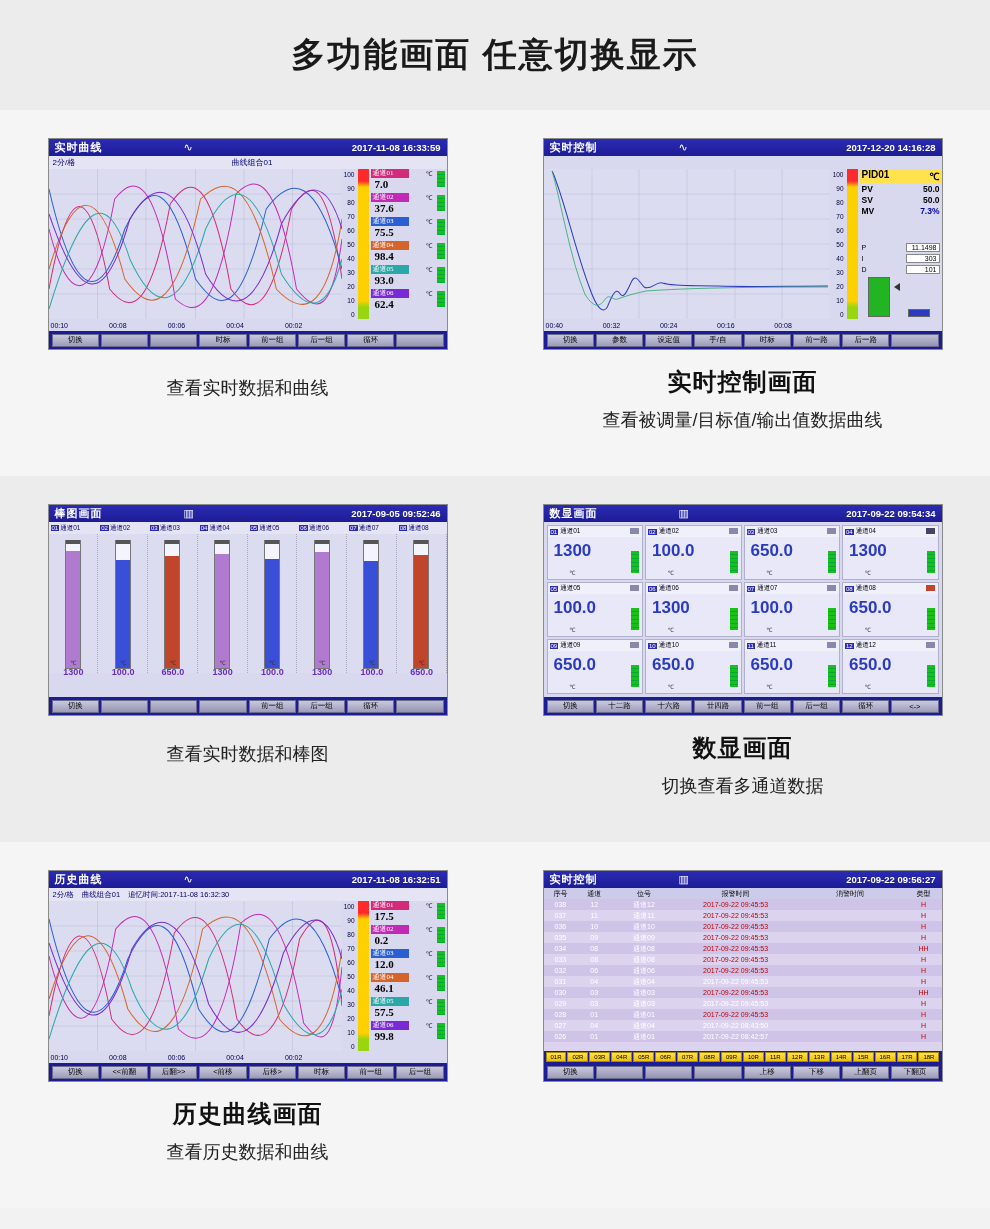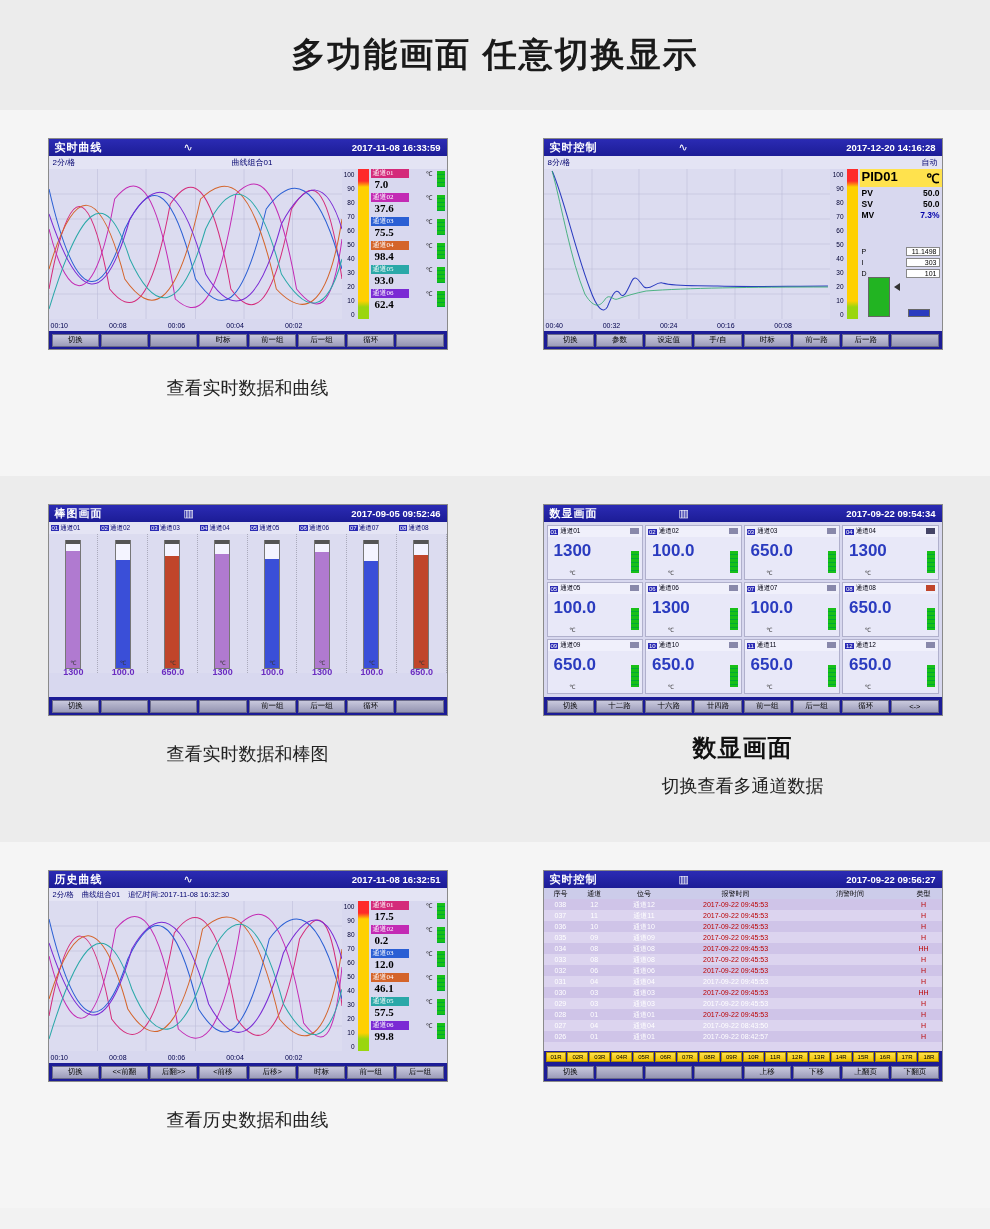--- a/index.html
+++ b/index.html
@@ -129,21 +129,21 @@
     position: absolute; right: 2px; top: 2px; width: 8px; height: 16px;
     background: repeating-linear-gradient(#18c018 0 3px, #0a3 3px 4px);
   }
 
   
   .pid-box {
     position: absolute; top: 13px; right: 0; width: 82px; bottom: 0;
     font-size: 7px; color: #000;
   }
   .pid-box .hdr {
-    background: #ffe24d; color: #000; font-weight: bold; font-size: 13px;
+    background: #ffe24d; color: #000; font-weight: bold; font-size: 10px;
     padding: 0 2px; display: flex; justify-content: space-between;
   }
   .pid-box .row { display: flex; justify-content: space-between; padding: 0 2px; height: 11px; align-items: center; }
   .pid-box .row b { font-size: 8.5px; }
   .pid-box .row .c { color: #00a; font-weight: bold; }
   .pid-box .pidnum { background: #fff; border: 1px solid #888; width: 34px; text-align: right; padding-right: 2px; font-size: 7px; }
   .pid-box .vbars { position: absolute; bottom: 14px; left: 4px; right: 4px; height: 56px; }
   .pid-box .vb { position: absolute; bottom: 0; width: 22px; border: 1px solid #666; background: #eee; }
 
   
@@ -341,24 +341,20 @@
   </div>
 
   <div class="cell plain">
     <div class="device">
       <div class="dev-title">
         <span class="t">实时控制</span>
         <span class="logo">∿</span>
         <span class="clock">2017-12-20 14:16:28</span>
       </div>
       <div class="dev-body">
-        <div class="trend-head">
-          <span>8分/格</span>
-          <span class="right">自动</span>
-        </div>
         <div class="plot" style="right:112px">
           <svg viewBox="0 0 280 150" preserveAspectRatio="none">
             <g stroke="#b9b9d6" stroke-width="0.5">
               <line x1="0" y1="25" x2="280" y2="25"></line>
                 <line x1="0" y1="50" x2="280" y2="50"></line>
               <line x1="0" y1="75" x2="280" y2="75"></line>
                 <line x1="0" y1="100" x2="280" y2="100"></line>
               <line x1="0" y1="125" x2="280" y2="125"></line>
               <line x1="47" y1="0" x2="47" y2="150"></line>
                 <line x1="93" y1="0" x2="93" y2="150"></line>
@@ -430,20 +426,24 @@
       <div class="dev-foot">
         <div class="fbtn">切换</div>
         <div class="fbtn">参数</div>
         <div class="fbtn">设定值</div>
         <div class="fbtn">手/自</div>
         <div class="fbtn">时标</div>
         <div class="fbtn">前一路</div>
         <div class="fbtn">后一路</div>
         <div class="fbtn blank"></div>
       </div>
+    </div>
+    <div class="caption">
+      <div class="title">实时控制画面</div>
+      <div class="sub">查看被调量/目标值/输出值数据曲线</div>
     </div>
   </div>
 
   <div class="cell alt">
     <div class="device">
       <div class="dev-title">
         <span class="t">棒图画面</span>
         <span class="logo">▥</span>
         <span class="clock">2017-09-05 09:52:46</span>
       </div>
@@ -817,20 +817,21 @@
         <div class="fbtn">&lt;&lt;前翻</div>
         <div class="fbtn">后翻&gt;&gt;</div>
         <div class="fbtn">&lt;前移</div>
         <div class="fbtn">后移&gt;</div>
         <div class="fbtn">时标</div>
         <div class="fbtn">前一组</div>
         <div class="fbtn">后一组</div>
       </div>
     </div>
     <div class="caption">
+      <div class="title">历史曲线画面</div>
       <div class="sub">查看历史数据和曲线</div>
     </div>
   </div>
 
   <div class="cell plain">
     <div class="device">
       <div class="dev-title">
         <span class="t">实时控制</span>
         <span class="logo">▥</span>
         <span class="clock">2017-09-22 09:56:27</span>

